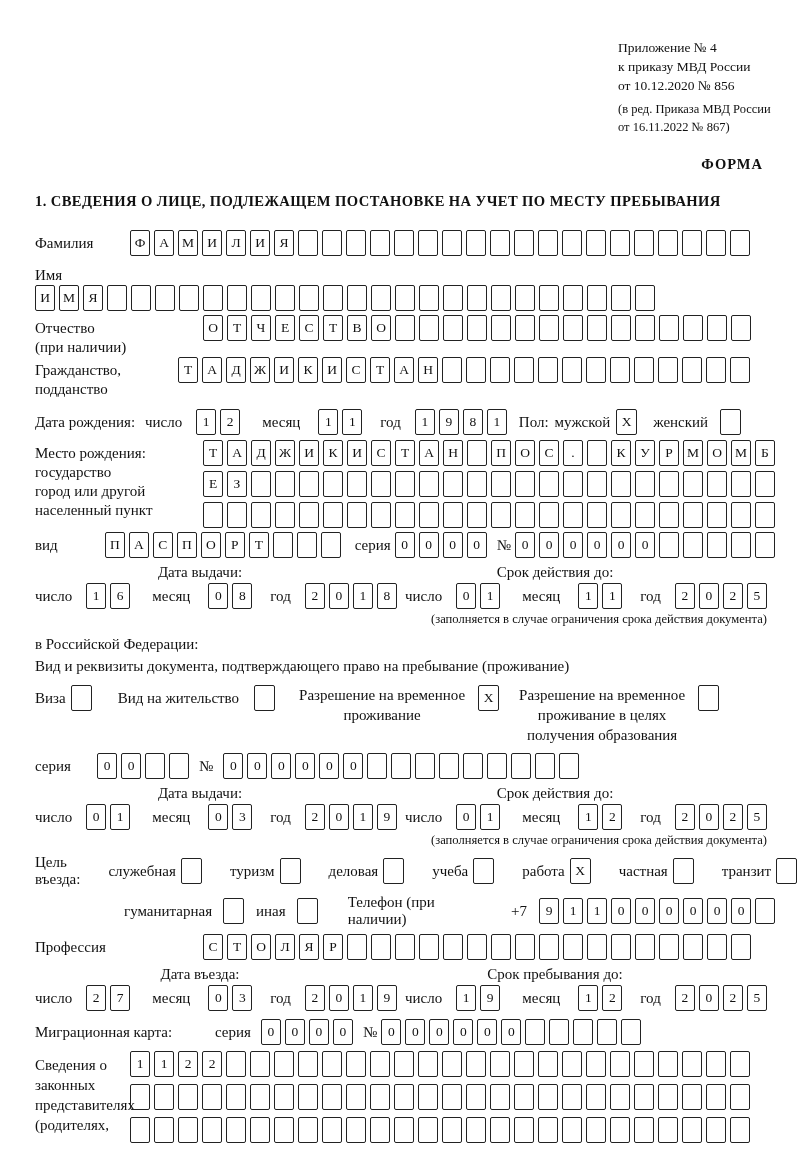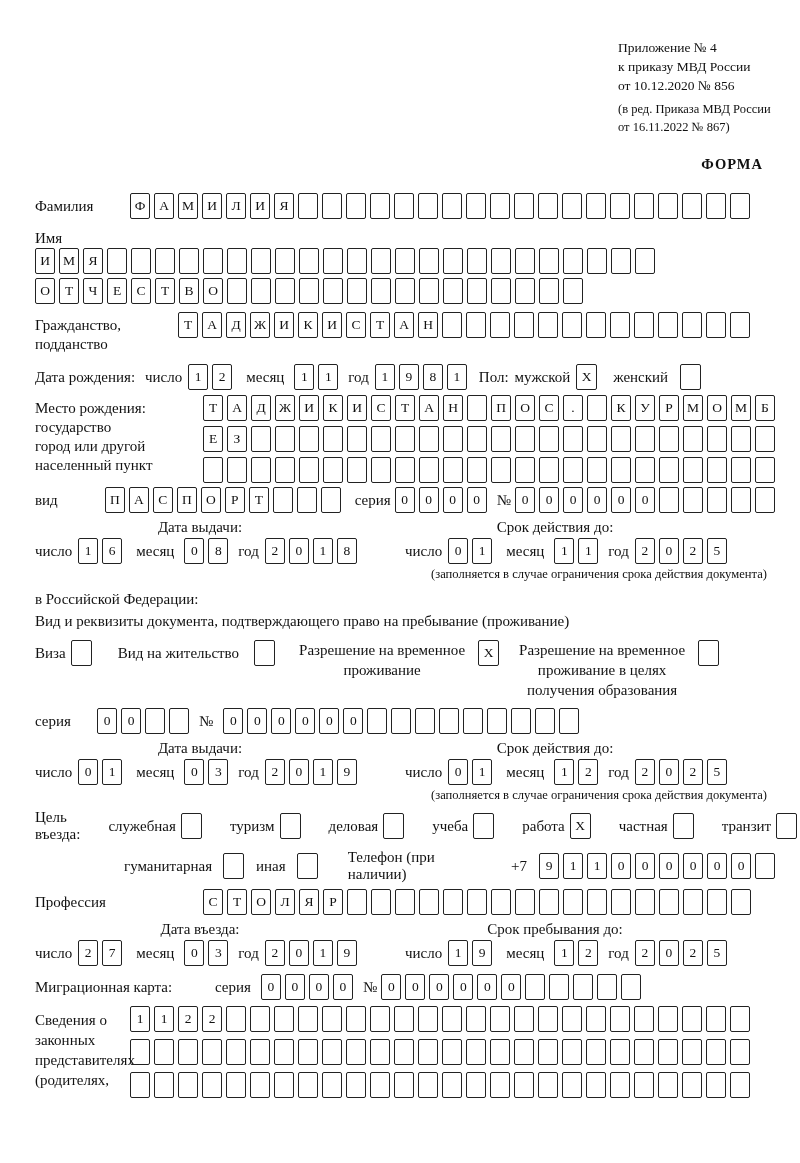--- a/index.html
+++ b/index.html
@@ -34,21 +34,21 @@
   .flabel { flex:0 0 auto; line-height:19px; padding-top:4px; }
   .w95  { width:95px; }
   .w143 { width:143px; }
   .w168 { width:168px; }
   .stack { display:flex; flex-direction:column; gap:5px; }
 
   
   .dheads { display:flex; margin-top:6px; }
   .dheads span { display:block; text-align:center; }
   .drow { display:flex; align-items:center; margin-top:2px; }
-  .dgroup { display:flex; align-items:center; gap:4px; }
+  .dgroup { display:flex; align-items:center; gap:12px; }
   .dgroup .dlabel { margin-right:2px; }
   .note { font-size:12.6px; text-align:right; padding-right:8px; margin-top:3px; }
 
   .inline-label { padding:0 4px 0 10px; }
   .opt { display:inline-flex; align-items:center; gap:5px; }
 
   .cbx-row { display:flex; align-items:flex-start; margin-top:8px; }
   .cbx-row .txt { text-align:center; line-height:20px; }
   .mt { margin-top:6px;flex-direction:column; }
 </style>
@@ -62,20 +62,21 @@
     <div>к приказу МВД России</div>
     <div>от 10.12.2020 № 856</div>
     <div class="sub">
       <div>(в ред. Приказа МВД России</div>
       <div>от 16.11.2022 № 867)</div>
     </div>
   </div>
   <div class="forma">ФОРМА</div>
 
 
+  <div class="section-heading">1. СВЕДЕНИЯ О ЛИЦЕ, ПОДЛЕЖАЩЕМ ПОСТАНОВКЕ НА УЧЕТ ПО МЕСТУ ПРЕБЫВАНИЯ</div>
 
   <div class="frow" style="margin-top:20px">
     <span class="flabel w95">Фамилия</span>
     <span class="cells">
         <span class="cell">Ф</span>
         <span class="cell">А</span>
         <span class="cell">М</span>
         <span class="cell">И</span>
         <span class="cell">Л</span>
         <span class="cell">И</span>
@@ -128,20 +129,24 @@
         <span class="cell"></span>
         <span class="cell"></span>
         <span class="cell"></span>
         <span class="cell"></span>
         <span class="cell"></span>
         <span class="cell"></span>
       </span>
   </div>
 
   <div class="frow" style="margin-top:4px">
+    <span class="flabel w168">
+      <span>Отчество</span><br>
+      <span>(при наличии)</span>
+    </span>
     <span class="cells">
         <span class="cell">О</span>
         <span class="cell">Т</span>
         <span class="cell">Ч</span>
         <span class="cell">Е</span>
         <span class="cell">С</span>
         <span class="cell">Т</span>
         <span class="cell">В</span>
         <span class="cell">О</span>
         <span class="cell"></span>
@@ -155,21 +160,21 @@
         <span class="cell"></span>
         <span class="cell"></span>
         <span class="cell"></span>
         <span class="cell"></span>
         <span class="cell"></span>
         <span class="cell"></span>
         <span class="cell"></span>
       </span>
   </div>
 
-  <div class="frow" style="margin-top:8px">
+  <div class="frow" style="margin-top:0px">
     <span class="flabel w143">
       <span>Гражданство,</span><br>
       <span>подданство</span>
     </span>
     <span class="cells">
         <span class="cell">Т</span>
         <span class="cell">А</span>
         <span class="cell">Д</span>
         <span class="cell">Ж</span>
         <span class="cell">И</span>

